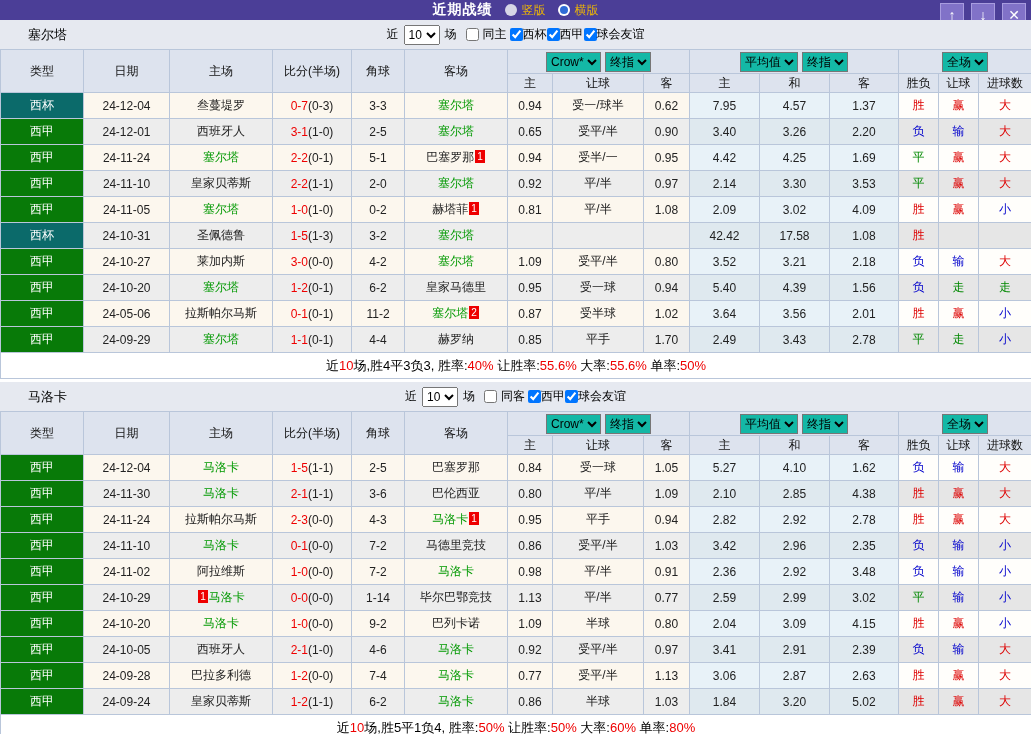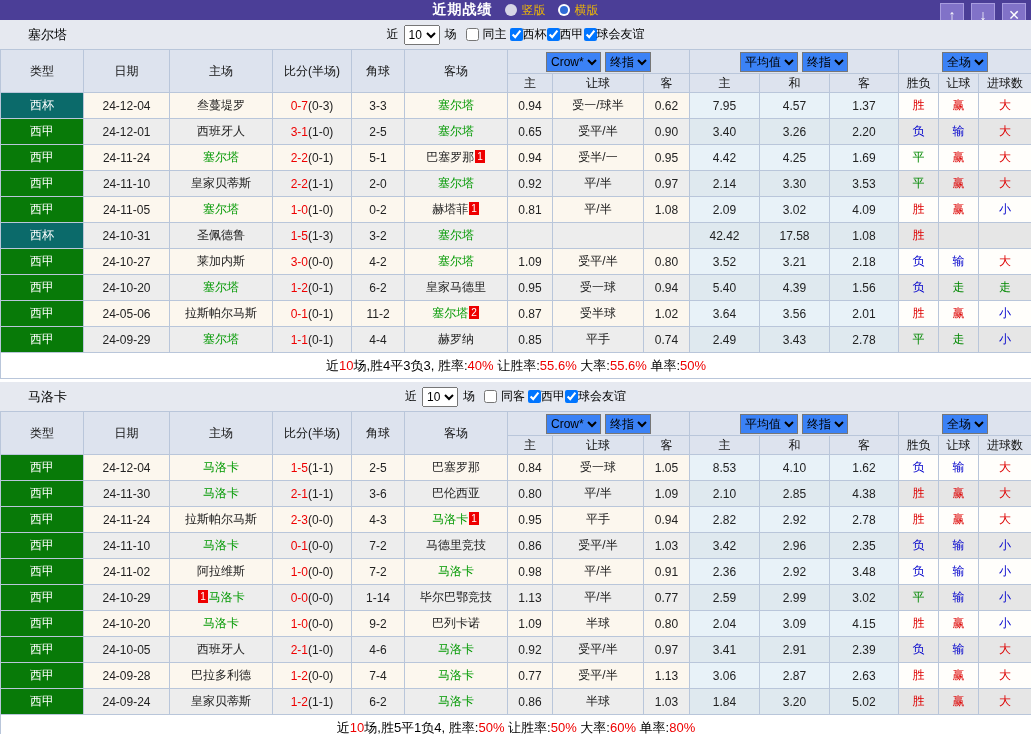--- a/index.html
+++ b/index.html
@@ -21,21 +21,21 @@
 .filters select{font-size:12px;height:20px;margin:0 2px}
 .filters input[type=checkbox]{width:13px;height:13px;margin:0 1px 0 6px;vertical-align:middle}
 .lg{display:flex;align-items:center}
 .lg input[type=checkbox]{margin:0}
 
 table{width:1031px;table-layout:fixed;border-collapse:collapse}
 th,td{border:1px solid #b9c6da;text-align:center;overflow:hidden;white-space:nowrap}
 thead th{background:#dde3ee;font-weight:normal;font-size:12px;color:#111}
 tr.hr1 th{height:24px}
 tr.hr2 th{height:19px}
-tr.hr1 select{font-size:12px;height:20px;margin:0 2px;background:#3b82f6}
+tr.hr1 select{font-size:12px;height:20px;margin:0 2px;background:#14b8a6}
 tbody td{height:26px;font-size:12px;color:#222}
 tbody tr:nth-child(odd) td{background:#fcf7ee}
 tbody tr:nth-child(odd) td.avg{background:#e8f2f8}
 tbody tr:nth-child(odd) td.res{background:#fffefb}
 tbody tr:nth-child(even) td{background:#ededed}
 tbody tr:nth-child(even) td.avg{background:#dfe9ef}
 tbody tr:nth-child(even) td.res{background:#e6e6e6}
 td.badge-liga{background:#087a08 !important;color:#fff}
 td.badge-cup{background:#0b6a6a !important;color:#fff}
 .self{color:#090}
@@ -296,21 +296,21 @@
         </tr>
         <tr>
           <td class="badge-liga">西甲</td>
           <td>24-09-29</td>
           <td><span class="self">塞尔塔</span></td>
           <td><span class="sc-main">1-1</span><span class="sc-half">(0-1)</span></td>
           <td>4-4</td>
           <td><span>赫罗纳</span></td>
           <td class="odds">0.85</td>
           <td class="odds">平手</td>
-          <td class="odds">0.74</td>
+          <td class="odds">1.70</td>
           <td class="avg">2.49</td>
           <td class="avg">3.43</td>
           <td class="avg">2.78</td>
           <td class="res c-green">平</td>
           <td class="res c-green">走</td>
           <td class="res c-blue">小</td>
         </tr>
         <tr class="summary-row">
           <td colspan="15"><span>近</span><span class="red">10</span><span>场,胜4平3负3, 胜率:</span><span class="red">40%</span><span> 让胜率:</span><span class="red">55.6%</span><span> 大率:</span><span class="red">55.6%</span><span> 单率:</span><span class="red">50%</span></td>
         </tr>
@@ -391,21 +391,21 @@
         <tr>
           <td class="badge-liga">西甲</td>
           <td>24-12-04</td>
           <td><span class="self">马洛卡</span></td>
           <td><span class="sc-main">1-5</span><span class="sc-half">(1-1)</span></td>
           <td>2-5</td>
           <td><span>巴塞罗那</span></td>
           <td class="odds">0.84</td>
           <td class="odds">受一球</td>
           <td class="odds">1.05</td>
-          <td class="avg">8.53</td>
+          <td class="avg">5.27</td>
           <td class="avg">4.10</td>
           <td class="avg">1.62</td>
           <td class="res c-blue">负</td>
           <td class="res c-blue">输</td>
           <td class="res c-red">大</td>
         </tr>
         <tr>
           <td class="badge-liga">西甲</td>
           <td>24-11-30</td>
           <td><span class="self">马洛卡</span></td>

